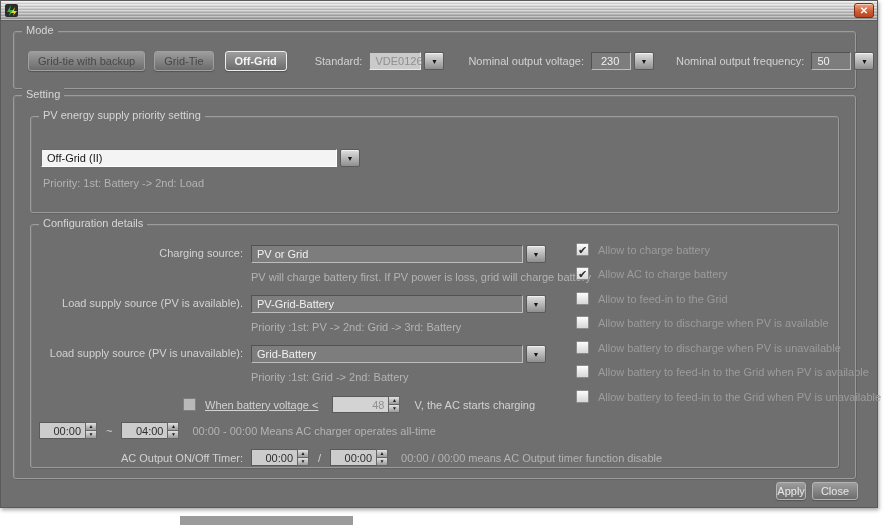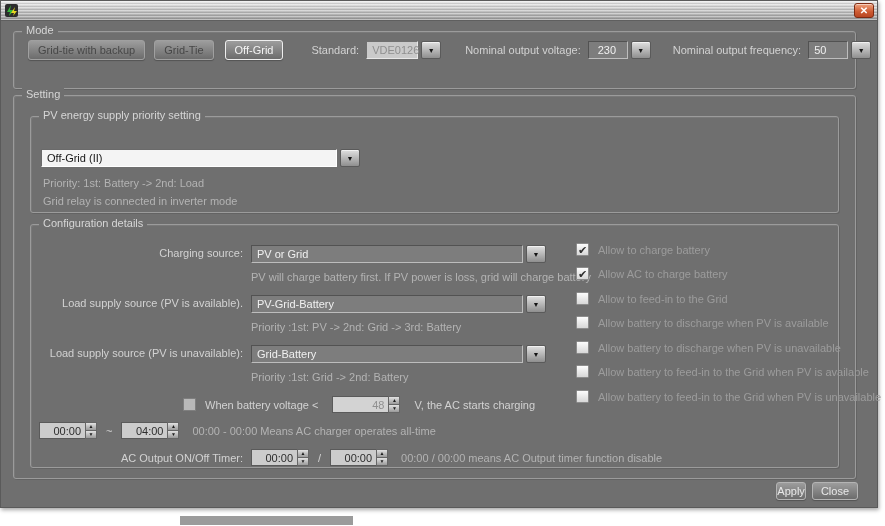--- a/index.html
+++ b/index.html
@@ -25,21 +25,21 @@
   .group { position:absolute; border:1px solid #9b9b9b; border-radius:3px;
            box-shadow: inset 1px 1px 0 rgba(255,255,255,.07), 1px 1px 0 rgba(0,0,0,.10); }
   .group-label { position:absolute; top:-8px; left:8px; background:#6f6f6f; padding:0 4px;
                  font-size:11px; color:#d6d6d6; white-space:nowrap; }
 
   
   .btn { display:inline-block; font-size:11px; padding:3px 9px; border-radius:3px;
          border:1px solid #b4b4b4; background:linear-gradient(#9d9d9d,#6c6c6c);
          color:#e8e8e8; cursor:pointer; box-shadow:0 1px 1px rgba(0,0,0,.25); white-space:nowrap; }
   .btn.disabled { color:#474747; border-color:#a0a0a0; }
-  .btn.active   { color:#f4f4f4; border-color:#eeeeee; }
+  .btn.active   { color:#f4f4f4; border-color:#eeeeee;font-weight:bold; }
 
   
   .combo { display:inline-flex; align-items:stretch; gap:3px; height:18px; cursor:pointer; }
   .combo-field { font-size:11px; padding:0 5px; display:flex; align-items:center; white-space:nowrap;
                  background:#7d7d7d; color:#f0f0f0;
                  border:1px solid; border-color:#525252 #bdbdbd #bdbdbd #525252;text-align:right; }
   .combo.light .combo-field { background:#f4f4f4; color:#161616; border-color:#6a6a6a #ffffff #ffffff #6a6a6a; }
   .combo.dim   .combo-field { background:#cacaca; color:#8f8f8f; border-color:#707070 #e8e8e8 #e8e8e8 #707070; }
   .combo-btn { width:20px; background:linear-gradient(#e0e0e0,#8f8f8f); border:1px solid #5a5a5a;
                border-radius:2px; display:flex; align-items:center; justify-content:center;
@@ -61,21 +61,21 @@
               border:1px solid #8c8c8c; border-radius:1px; font-size:11px; line-height:12px;
               text-align:center; color:#2e2e2e; cursor:pointer; }
   .checkbox.dim { background:#b9b9b9; border-color:#7f7f7f; }
 
   
   .lbl  { font-size:11px; color:#d2d2d2; white-space:nowrap; }
   .hint { font-size:11px; color:#b3b3b3; white-space:nowrap; }
   .chk-lbl { font-size:11px; color:#9c9c9c; white-space:nowrap;text-align:right; }
 
   
-  .mode-row { position:absolute; left:14px; top:8px; right:8px; display:flex; align-items:center; }
+  .mode-row { position:absolute; left:14px; top:19px; right:8px; display:flex; align-items:center; }
 
   
   .cfg-label { position:absolute; width:212px; text-align:right; }
   .cfg-combo { position:absolute; left:220px; }
   .cfg-hint  { position:absolute; left:220px; }
   .chk-row { position:absolute; left:545px; display:flex; align-items:center; gap:9px; }
 
   .batt-row { position:absolute; left:152px; display:flex; align-items:center; }
   .time-row { position:absolute; left:0; display:flex; align-items:center; }
 
@@ -141,21 +141,20 @@
         <div class="group" style="left:16px; top:20px; width:809px; height:97px;">
           <span class="group-label" style="background:#6f6f6f;">PV energy supply priority setting</span>
 
           <span class="combo light" style="position:absolute; left:10px; top:32px;">
             <span class="combo-field" style="width:296px;">Off-Grid (II)</span>
             <span class="combo-btn">
                 <span>▼</span>
               </span>
           </span>
           <span class="hint" style="position:absolute; left:12px; top:60px;">Priority: 1st: Battery -&gt; 2nd: Load</span>
-          <span class="hint" style="position:absolute; left:12px; top:78px;">Grid relay is connected in inverter mode</span>
         </div>
 
         <div class="group" style="left:16px; top:128px; width:809px; height:244px;">
           <span class="group-label">Configuration details</span>
 
           <span class="lbl cfg-label" style="top:22px;">Charging source:</span>
           <span class="combo cfg-combo" style="top:20px;">
             <span class="combo-field" style="width:272px;">PV or Grid</span>
             <span class="combo-btn">
                 <span>▼</span>
@@ -205,21 +204,21 @@
             <span class="checkbox"></span>
             <span class="chk-lbl">Allow battery to feed-in to the Grid when PV is available</span>
           </div>
           <div class="chk-row" style="top:165px;">
             <span class="checkbox"></span>
             <span class="chk-lbl">Allow battery to feed-in to the Grid when PV is unavailable</span>
           </div>
 
           <div class="batt-row" style="top:171px;">
             <span class="checkbox dim"></span>
-            <span class="lbl" style="margin-left:9px;">When battery voltage &lt;</span>
+            <span class="lbl" style="margin-left:9px;text-decoration:underline;">When battery voltage &lt;</span>
             <span class="spinner" style="margin-left:14px;">
               <span class="spin-field dim" style="width:56px;">48</span>
               <span class="spin-btns">
                 <span class="spin-btn">
                     <span>▲</span>
                   </span>
                 <span class="spin-btn">
                     <span>▼</span>
                   </span>
               </span>

